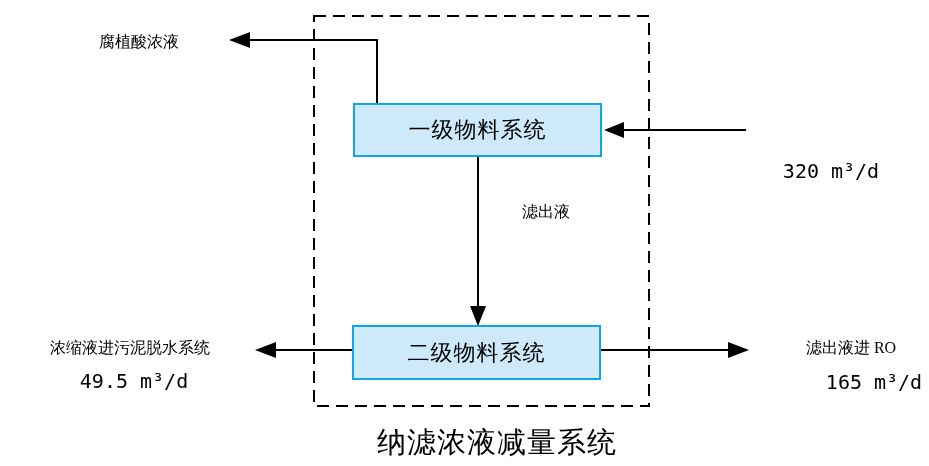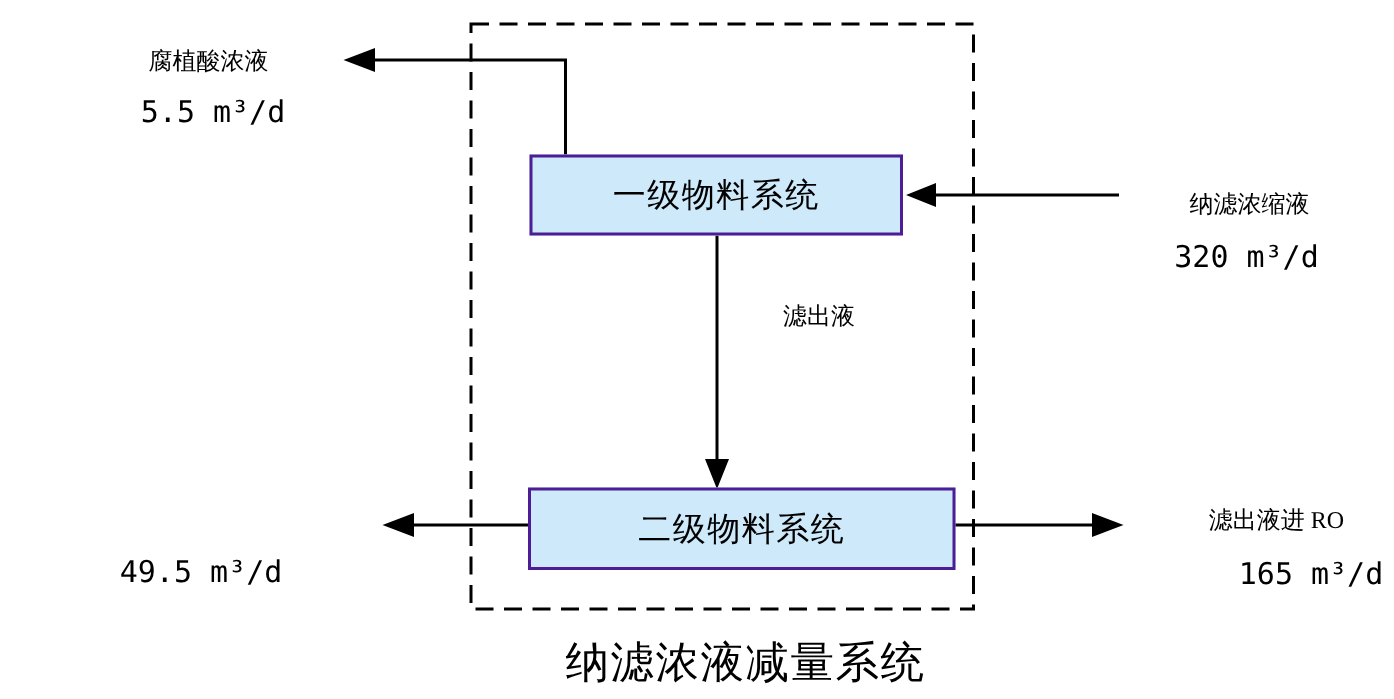--- a/index.html
+++ b/index.html
@@ -17,30 +17,30 @@
     color: #000000;
   }
   .lines-svg {
     position: absolute;
     left: 0;
     top: 0;
   }
   .sysbox {
     position: absolute;
     background: #cde9fa;
-    border: 2px solid #4c1d95;
+    border: 2px solid #0ea5e9;
     box-sizing: border-box;
     display: flex;
     align-items: center;
     justify-content: center;
     font-size: 22px;
     letter-spacing: 1px;
   }
   .box1 { left: 353px; top: 103px; width: 249px; height: 54px; }
-  .box2 { left: 352px; top: 325px; width: 285px; height: 55px; }
+  .box2 { left: 352px; top: 325px; width: 249px; height: 55px; }
   .label {
     position: absolute;
     white-space: nowrap;
     transform: translate(-50%, -50%);
     line-height: 1.1;
   }
   .cjk { font-size: 16px; }
   .num {
     font-size: 20px;
     font-family: "DejaVu Sans Mono", "Liberation Mono", monospace;
@@ -73,27 +73,26 @@
   </svg>
 
   <div class="sysbox box1">
     <span>一级物料系统</span>
   </div>
   <div class="sysbox box2">
     <span>二级物料系统</span>
   </div>
 
   <div class="label cjk" style="left:139px; top:42px;">腐植酸浓液</div>
-  <div class="label num" style="left:142px; top:74px;">5.5 m³/d</div>
 
-  <div class="label cjk" style="left:833px; top:137px;">纳滤浓缩液</div>
   <div class="label num" style="left:831px; top:171px;">320 m³/d</div>
 
   <div class="label cjk" style="left:533px; top:212px;margin-left:13px;">滤出液</div>
 
+  <div class="label cjk" style="left:130px; top:348px;">浓缩液进污泥脱水系统</div>
   <div class="label num" style="left:134px; top:381px;">49.5 m³/d</div>
 
   <div class="label cjk" style="left:851px; top:348px;">滤出液进 RO</div>
   <div class="label num" style="left:850px; top:382px;margin-left:24px;">165 m³/d</div>
 
   <div class="label caption" style="left:497px; top:443px;">纳滤浓液减量系统</div>
 
 </div>
 
 </body></html>

